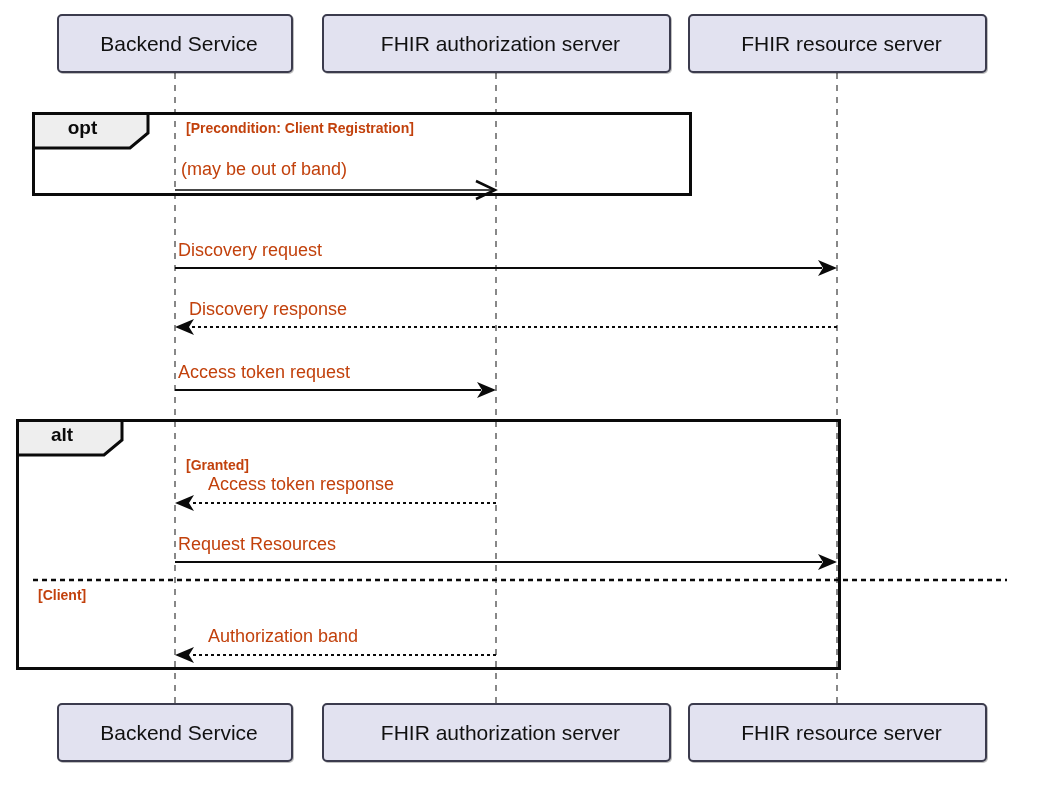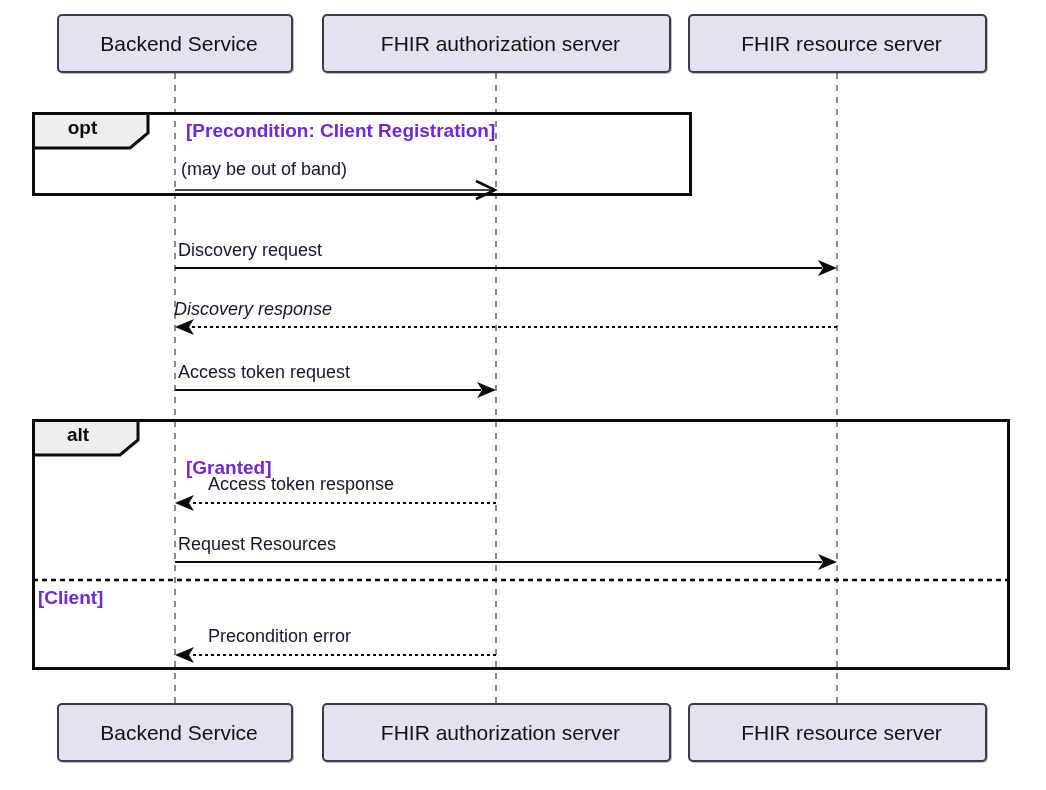--- a/index.html
+++ b/index.html
@@ -32,27 +32,27 @@
   }
   .tab-svg{position:absolute;left:-3px;top:-3px;overflow:visible;}
   .tab-label{
     position:absolute;left:0;top:2px;
     font-weight:bold;font-size:19px;color:#0a0a0a;
     text-align:center;
     z-index:4;
   }
   .guard{
     position:absolute;
-    font-weight:bold;font-size:19px;color:#6d28d9;
+    font-weight:bold;font-size:14px;color:#c2410c;
     white-space:nowrap;
     z-index:4;
   }
   .msg-label{
     position:absolute;
-    font-size:18px;color:#0f172a;
+    font-size:18px;color:#c2410c;
     white-space:nowrap;
     z-index:4;
   }
 </style>
 </head>
 <body>
 
 <div class="diagram">
 
   <svg class="svg-layer" width="1046" height="790">
@@ -90,34 +90,34 @@
   <div class="participant" style="left:688px;top:14px;width:299px;height:59px;">FHIR resource server</div>
 
   <div class="fragment" style="left:32px;top:112px;width:660px;height:84px;">
     <svg class="tab-svg" width="125" height="42">
       <polygon points="1.5,1.5 116,1.5 116,21 98,36 1.5,36" fill="#EEEEEE" stroke="#0a0a0a" stroke-width="3"></polygon>
     </svg>
     <span class="tab-label" style="width:95px;">opt</span>
   </div>
   <div class="guard" style="left:186px;top:120px;">[Precondition: Client Registration]</div>
 
-  <div class="fragment" style="left:32px;top:419px;width:978px;height:251px;padding-left:20px;">
+  <div class="fragment" style="left:16px;top:419px;width:825px;height:251px;padding-left:20px;">
     <svg class="tab-svg" width="115" height="42">
       <polygon points="1.5,1.5 106,1.5 106,21 88,36 1.5,36" fill="#EEEEEE" stroke="#0a0a0a" stroke-width="3"></polygon>
     </svg>
     <span class="tab-label" style="width:86px;">alt</span>
   </div>
   <div class="guard" style="left:186px;top:457px;">[Granted]</div>
   <div class="guard" style="left:38px;top:587px;">[Client]</div>
 
   <div class="msg-label" style="left:181px;top:159px;">(may be out of band)</div>
   <div class="msg-label" style="left:178px;top:240px;">Discovery request</div>
-  <div class="msg-label" style="left:174px;top:299px;font-style:italic;">Discovery response</div>
+  <div class="msg-label" style="left:189px;top:299px;">Discovery response</div>
   <div class="msg-label" style="left:208px;top:474px;">Access token response</div>
   <div class="msg-label" style="left:178px;top:362px;">Access token request</div>
   <div class="msg-label" style="left:178px;top:534px;">Request Resources</div>
-  <div class="msg-label" style="left:208px;top:626px;">Precondition error</div>
+  <div class="msg-label" style="left:208px;top:626px;">Authorization band</div>
 
   <div class="participant" style="left:57px;top:703px;width:236px;height:59px;">Backend Service</div>
   <div class="participant" style="left:322px;top:703px;width:349px;height:59px;">FHIR authorization server</div>
   <div class="participant" style="left:688px;top:703px;width:299px;height:59px;">FHIR resource server</div>
 
 </div>
 
 </body></html>

